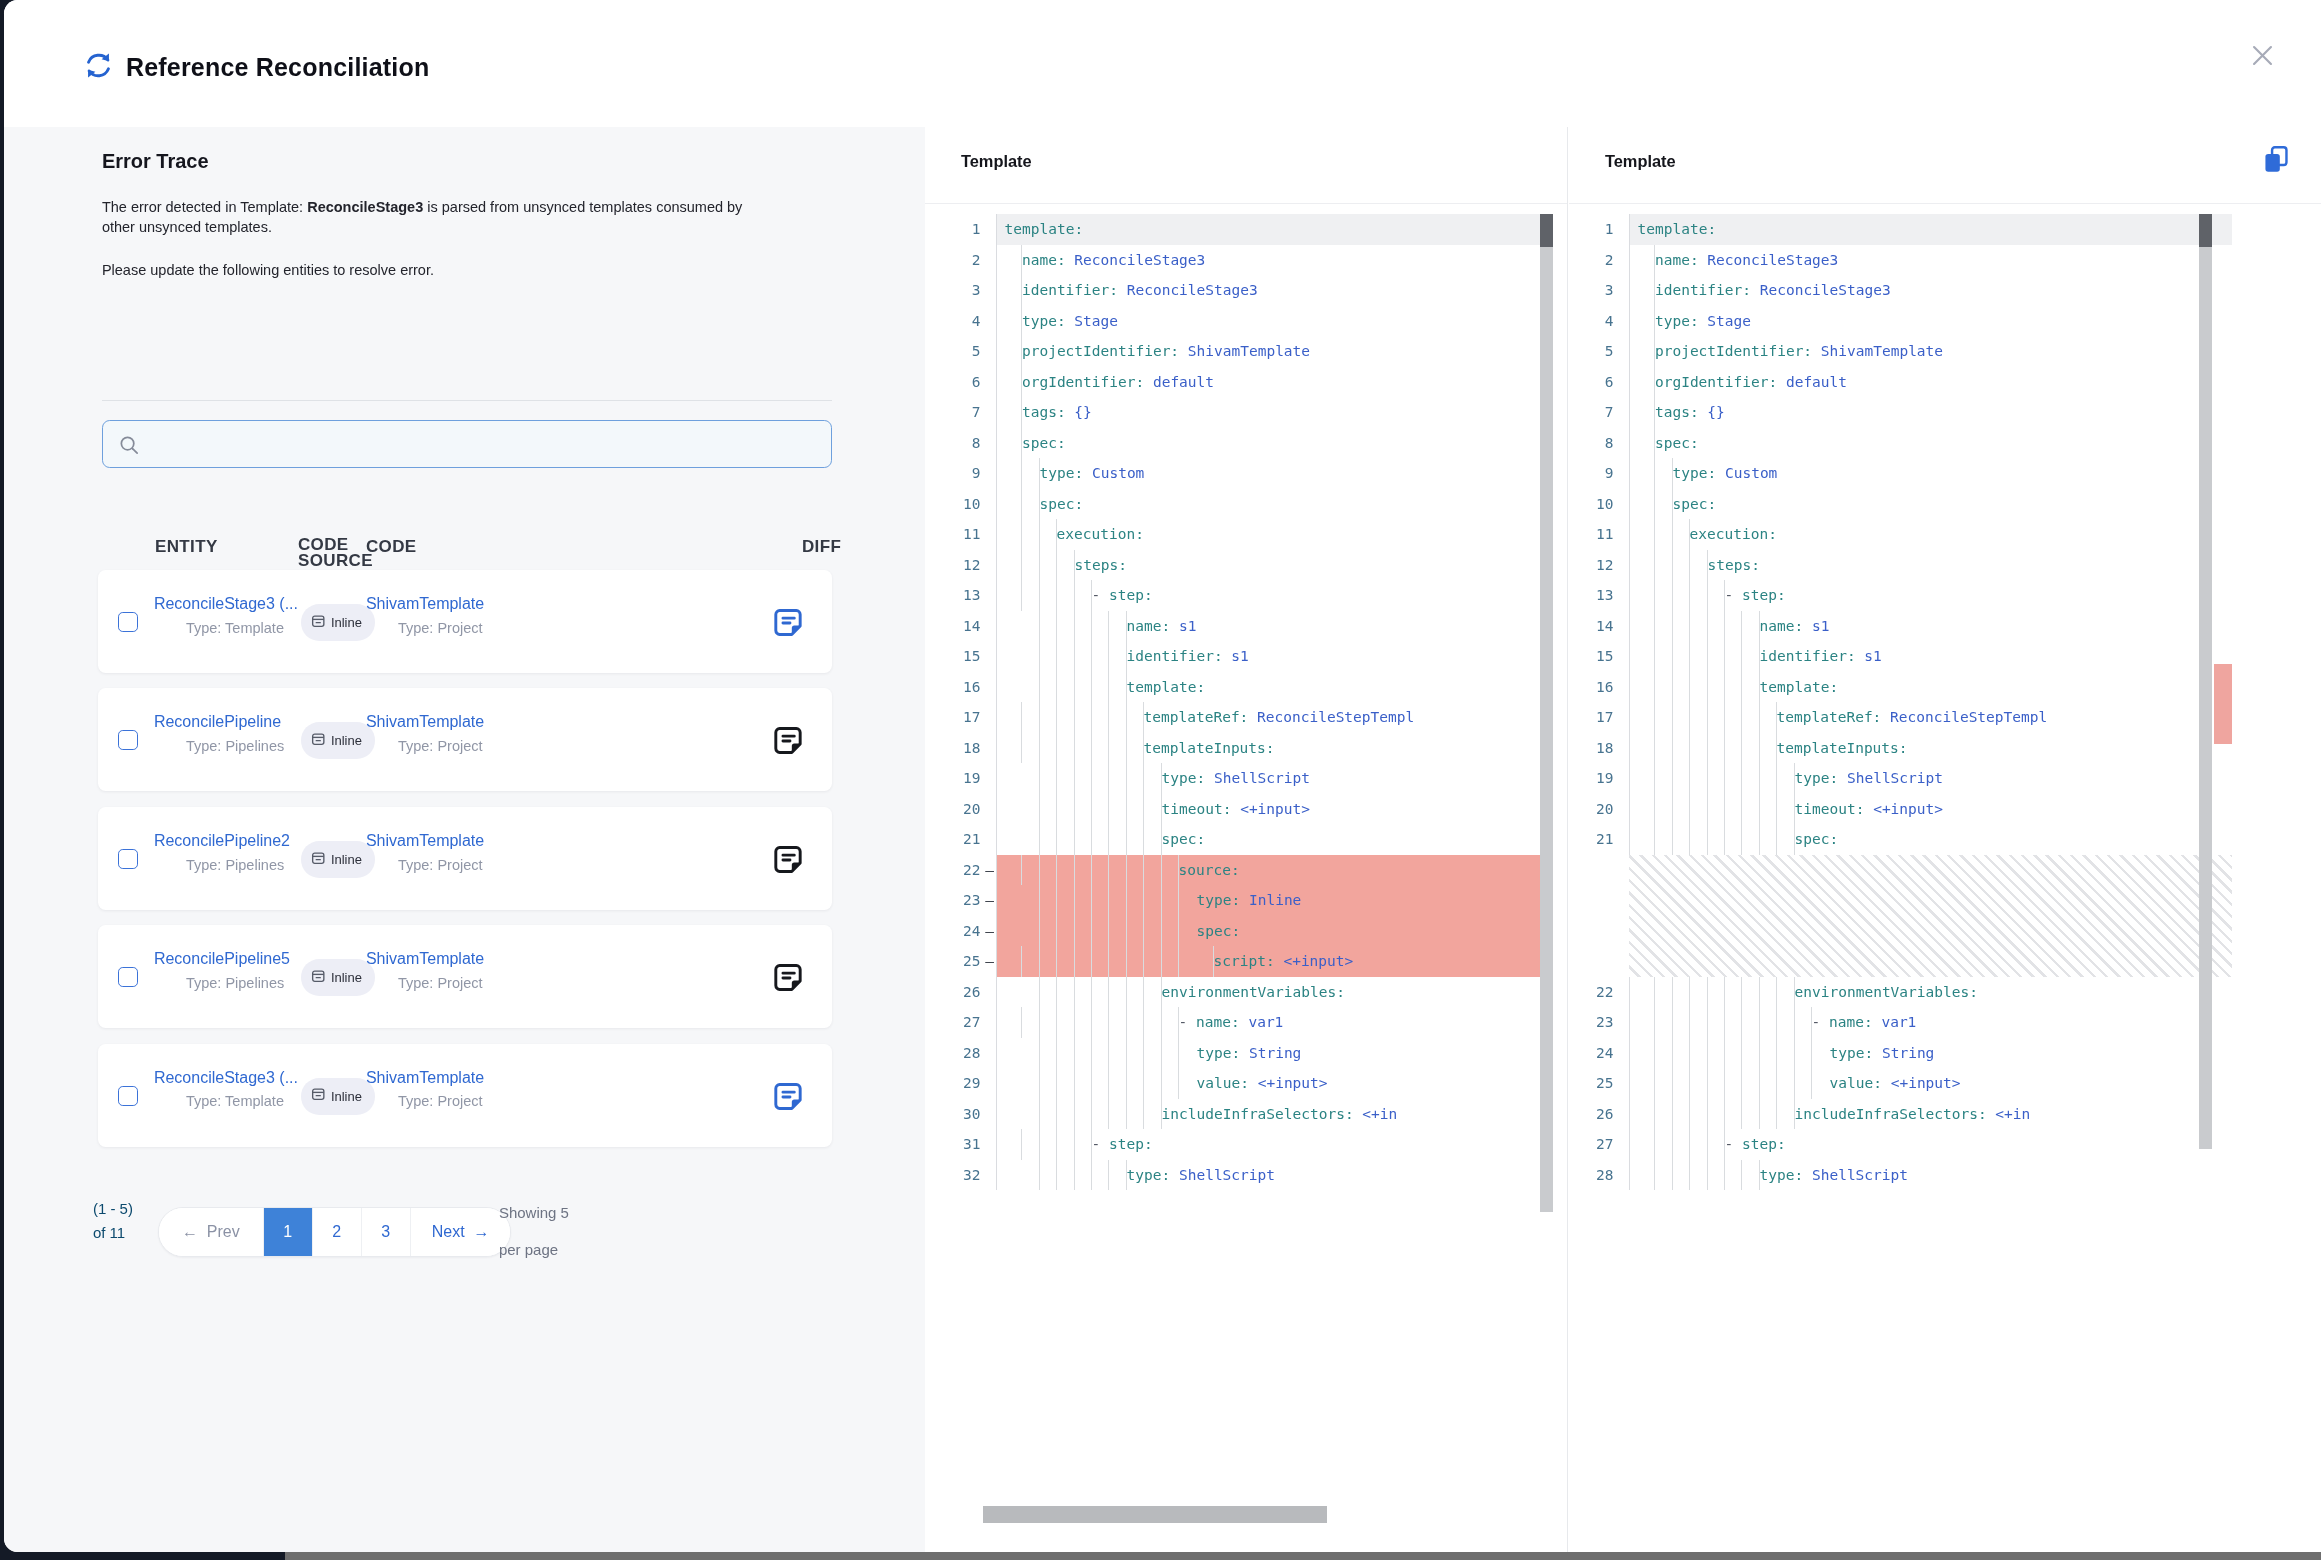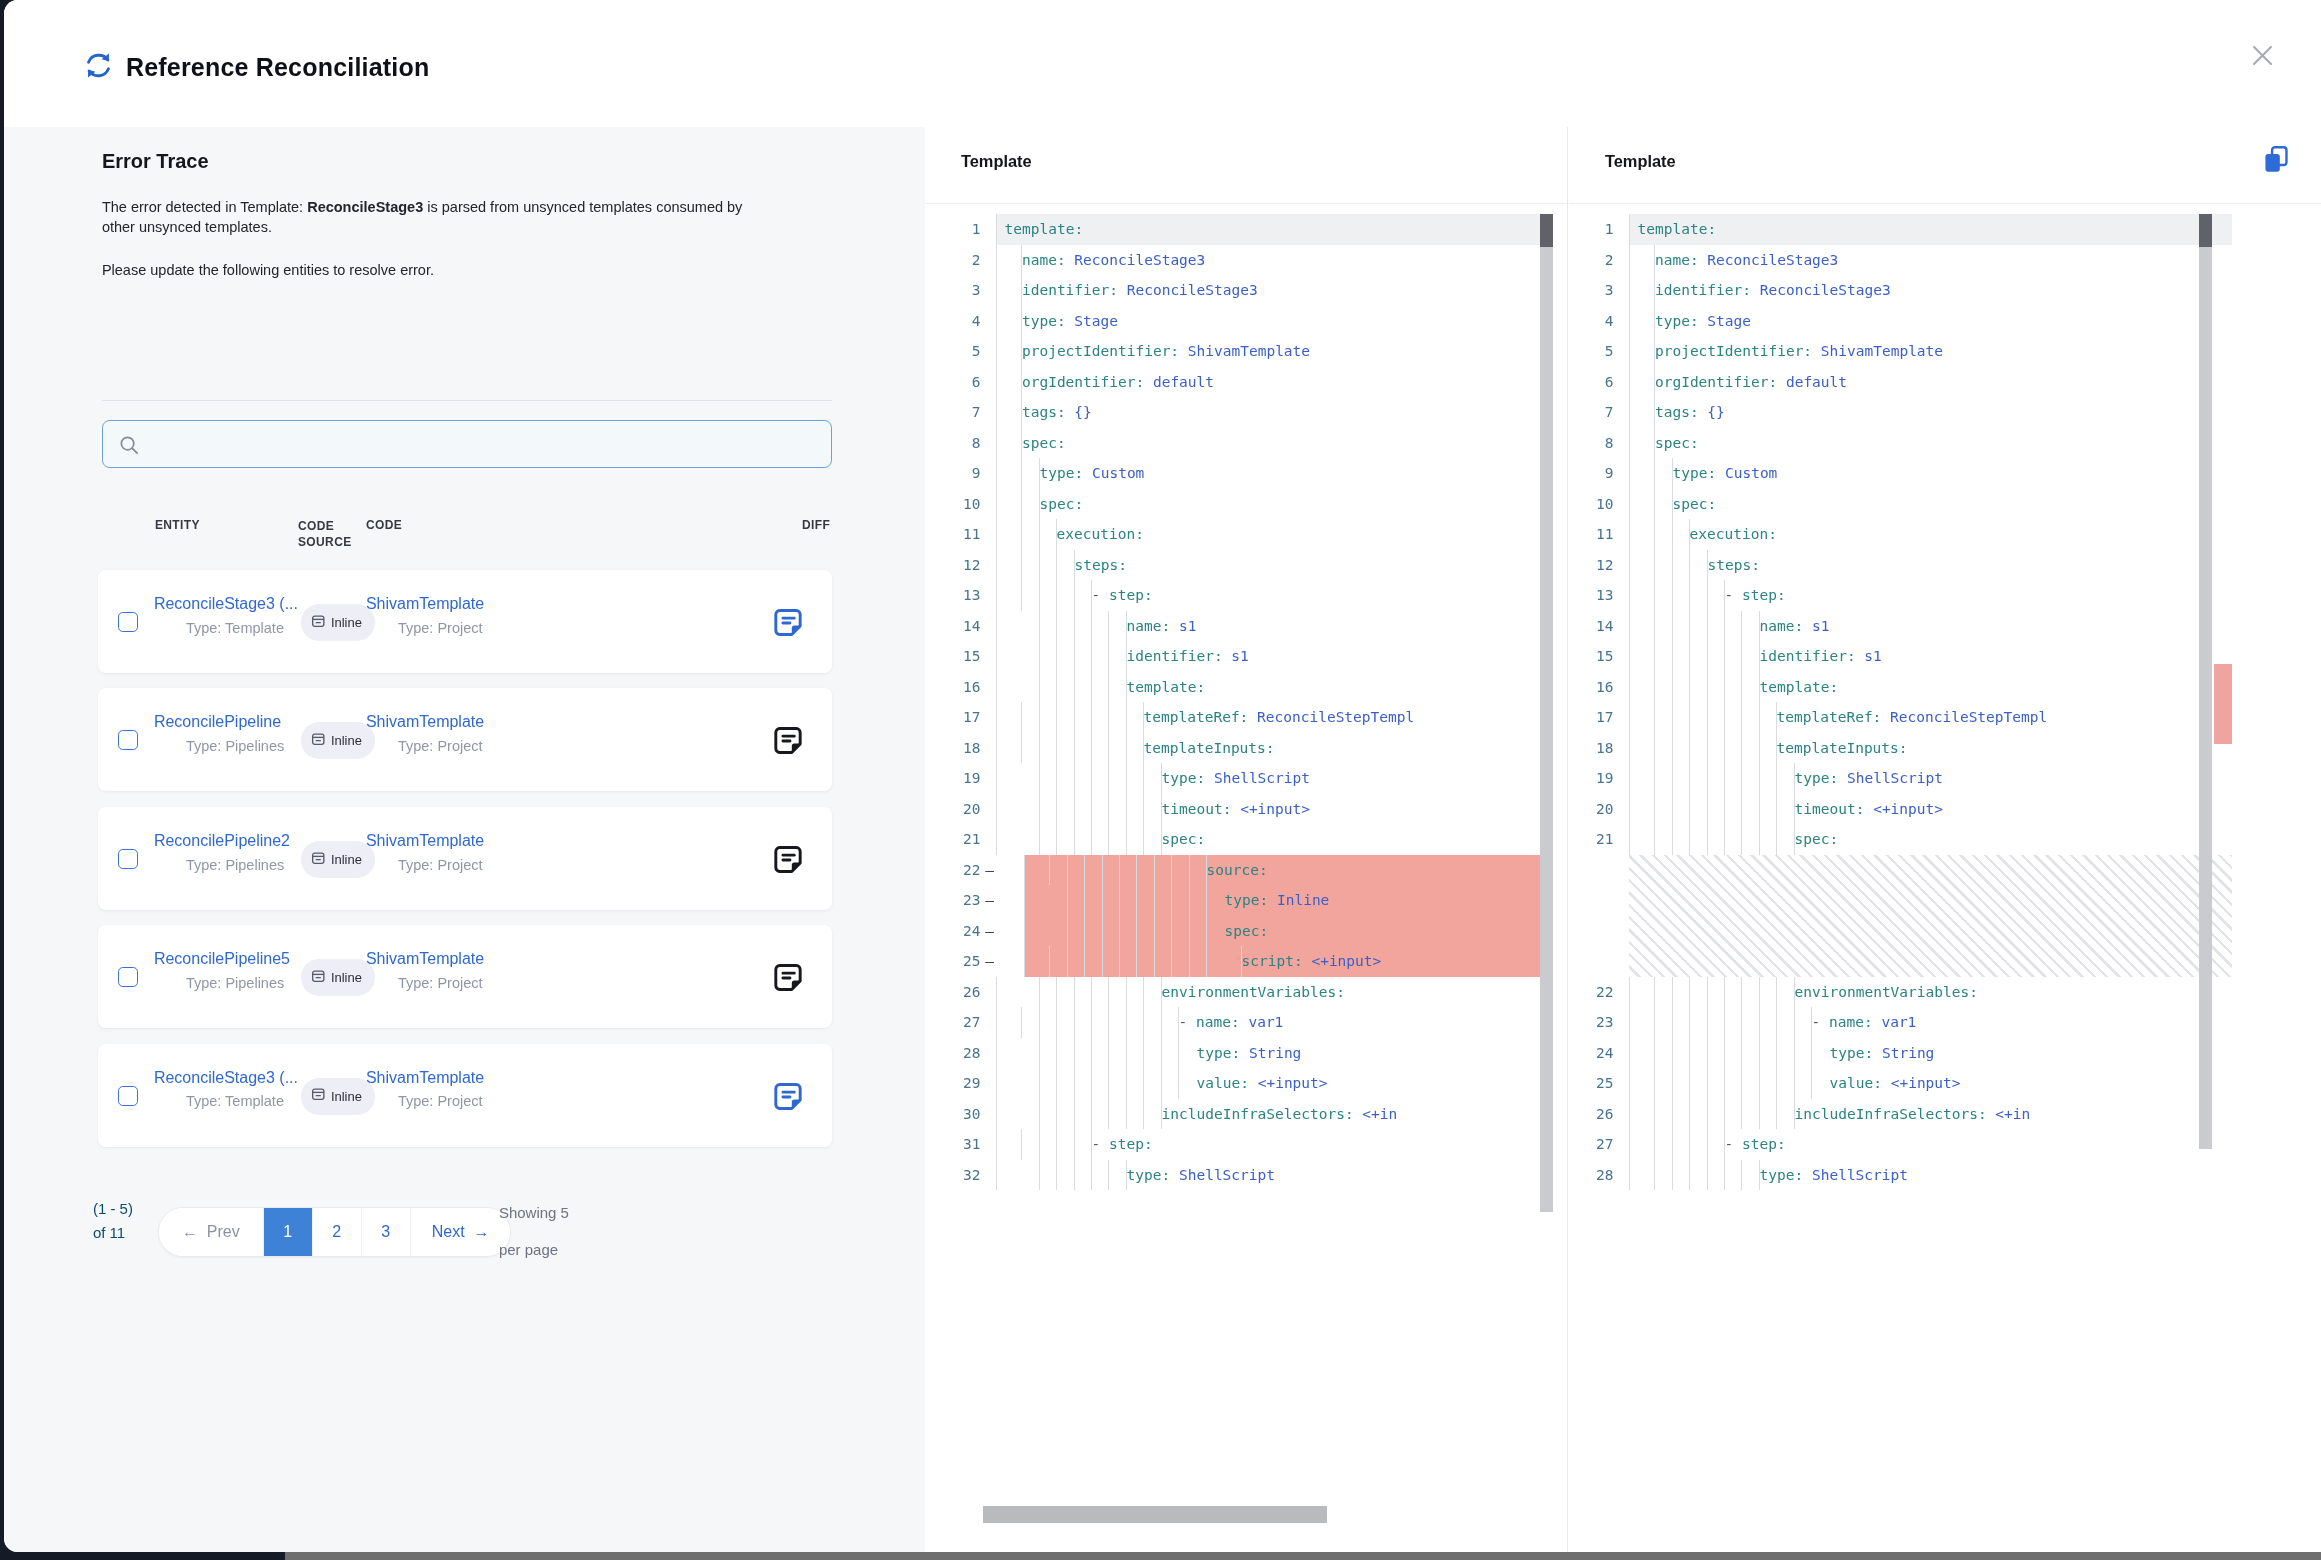--- a/index.html
+++ b/index.html
@@ -31,21 +31,21 @@
   .upd-btn { position:absolute; left:98px; top:176px; width:388px; height:56px; background:#a6d6a1; border:none;
              border-radius:7.7px; color:#ffffff; font-size:17.4px; font-weight:bold; font-family:inherit; cursor:not-allowed; }
   .lhr { position:absolute; left:98px; top:273px; width:730px; height:1px; background:#dfe2e6; }
   .searchbox { position:absolute; left:98px; top:293px; width:730px; height:48px; background:#f3f8fb;
                border:1.4px solid #6ea0dd; border-radius:7.7px; }
   .searchbox svg { position:absolute; left:15.4px; top:12.6px; }
   .searchbox input { position:absolute; left:48px; top:0; right:9.7px; height:100%; border:none; outline:none;
                      background:transparent; font-size:15.4px; font-family:inherit; color:#2a2c34; }
   .searchbox input::placeholder { color:#9aa1ad; }
 
-  .thead { position:absolute; left:0; top:381px; width:921px; height:48px; font-size:12px; font-weight:bold;
+  .thead { position:absolute; left:0; top:400px; width:921px; height:48px; font-size:17px; font-weight:bold;
            color:#343944; letter-spacing:0.4px; }
   .thead .c { position:absolute; top:9.7px; }
   .c-entity { left:151px; } .c-code { left:294px; width:64px; line-height:16.4px; }
   .c-scope { left:362px; } .c-diff { left:798px; }
 
   .rows { position:absolute; left:94px; top:443px; width:734px; }
   .rowcard { position:relative; width:734px; height:103px; background:#fff; border-radius:7.7px; margin-bottom:15.4px;
              box-shadow:0 1px 2.9px rgba(40,41,61,.07); }
   .cbx { position:absolute; left:20px; top:42px; width:20px; height:20px; border:1.7px solid #3b72d8; border-radius:4.8px;
          background:#fff; cursor:pointer; }
@@ -77,21 +77,21 @@
   .code { position:absolute; left:0; top:87px; right:0; bottom:0; font-family:"DejaVu Sans Mono", monospace;
           font-size:14.5px; }
   .panel.orig .code { padding-right:13.5px; }
   .panel.refr .code { padding-right:89px; }
   .cl { display:flex; height:30.5px; line-height:30.5px; }
   .ln { flex:none; text-align:right; padding-right:15.4px; color:#47738f; position:relative; }
   .panel.orig .ln { width:71px; }
   .panel.refr .ln { width:60px; }
   .cc { flex:1; position:relative; border-left:1px solid #dadce0; padding-left:7.7px; white-space:pre; overflow:hidden; }
   .cl.first .cc { background:#eff0f2; }
-  .cl.removed .cc { background:#f2a59d;margin-left:28px; }
+  .cl.removed .cc { background:#f2a59d; }
   .gl { position:absolute; left:7.7px; top:0; bottom:0;
         background-image:repeating-linear-gradient(to right, transparent 0, transparent 16.5px, #d9dcdf 16.5px, #d9dcdf 17.4px); }
   .ind { display:inline-block; }
   .k { color:#2b8383; } .v { color:#3a5fc8; } .dash { color:#555a66; }
   .gd { position:absolute; right:1.9px; top:0; color:#3a3f4a; }
   .cl.gap { height:122px; }
   .cc.hatch { background:repeating-linear-gradient(45deg, #ffffff 0 6.3px, #e2e3e6 6.3px 8.7px); border-left:none; }
 
   .vtrack { position:absolute; width:13.5px; background:#c9cbce; }
   .vthumb { position:absolute; left:0; top:0; width:13.5px; height:33px; background:#5f6268; }

